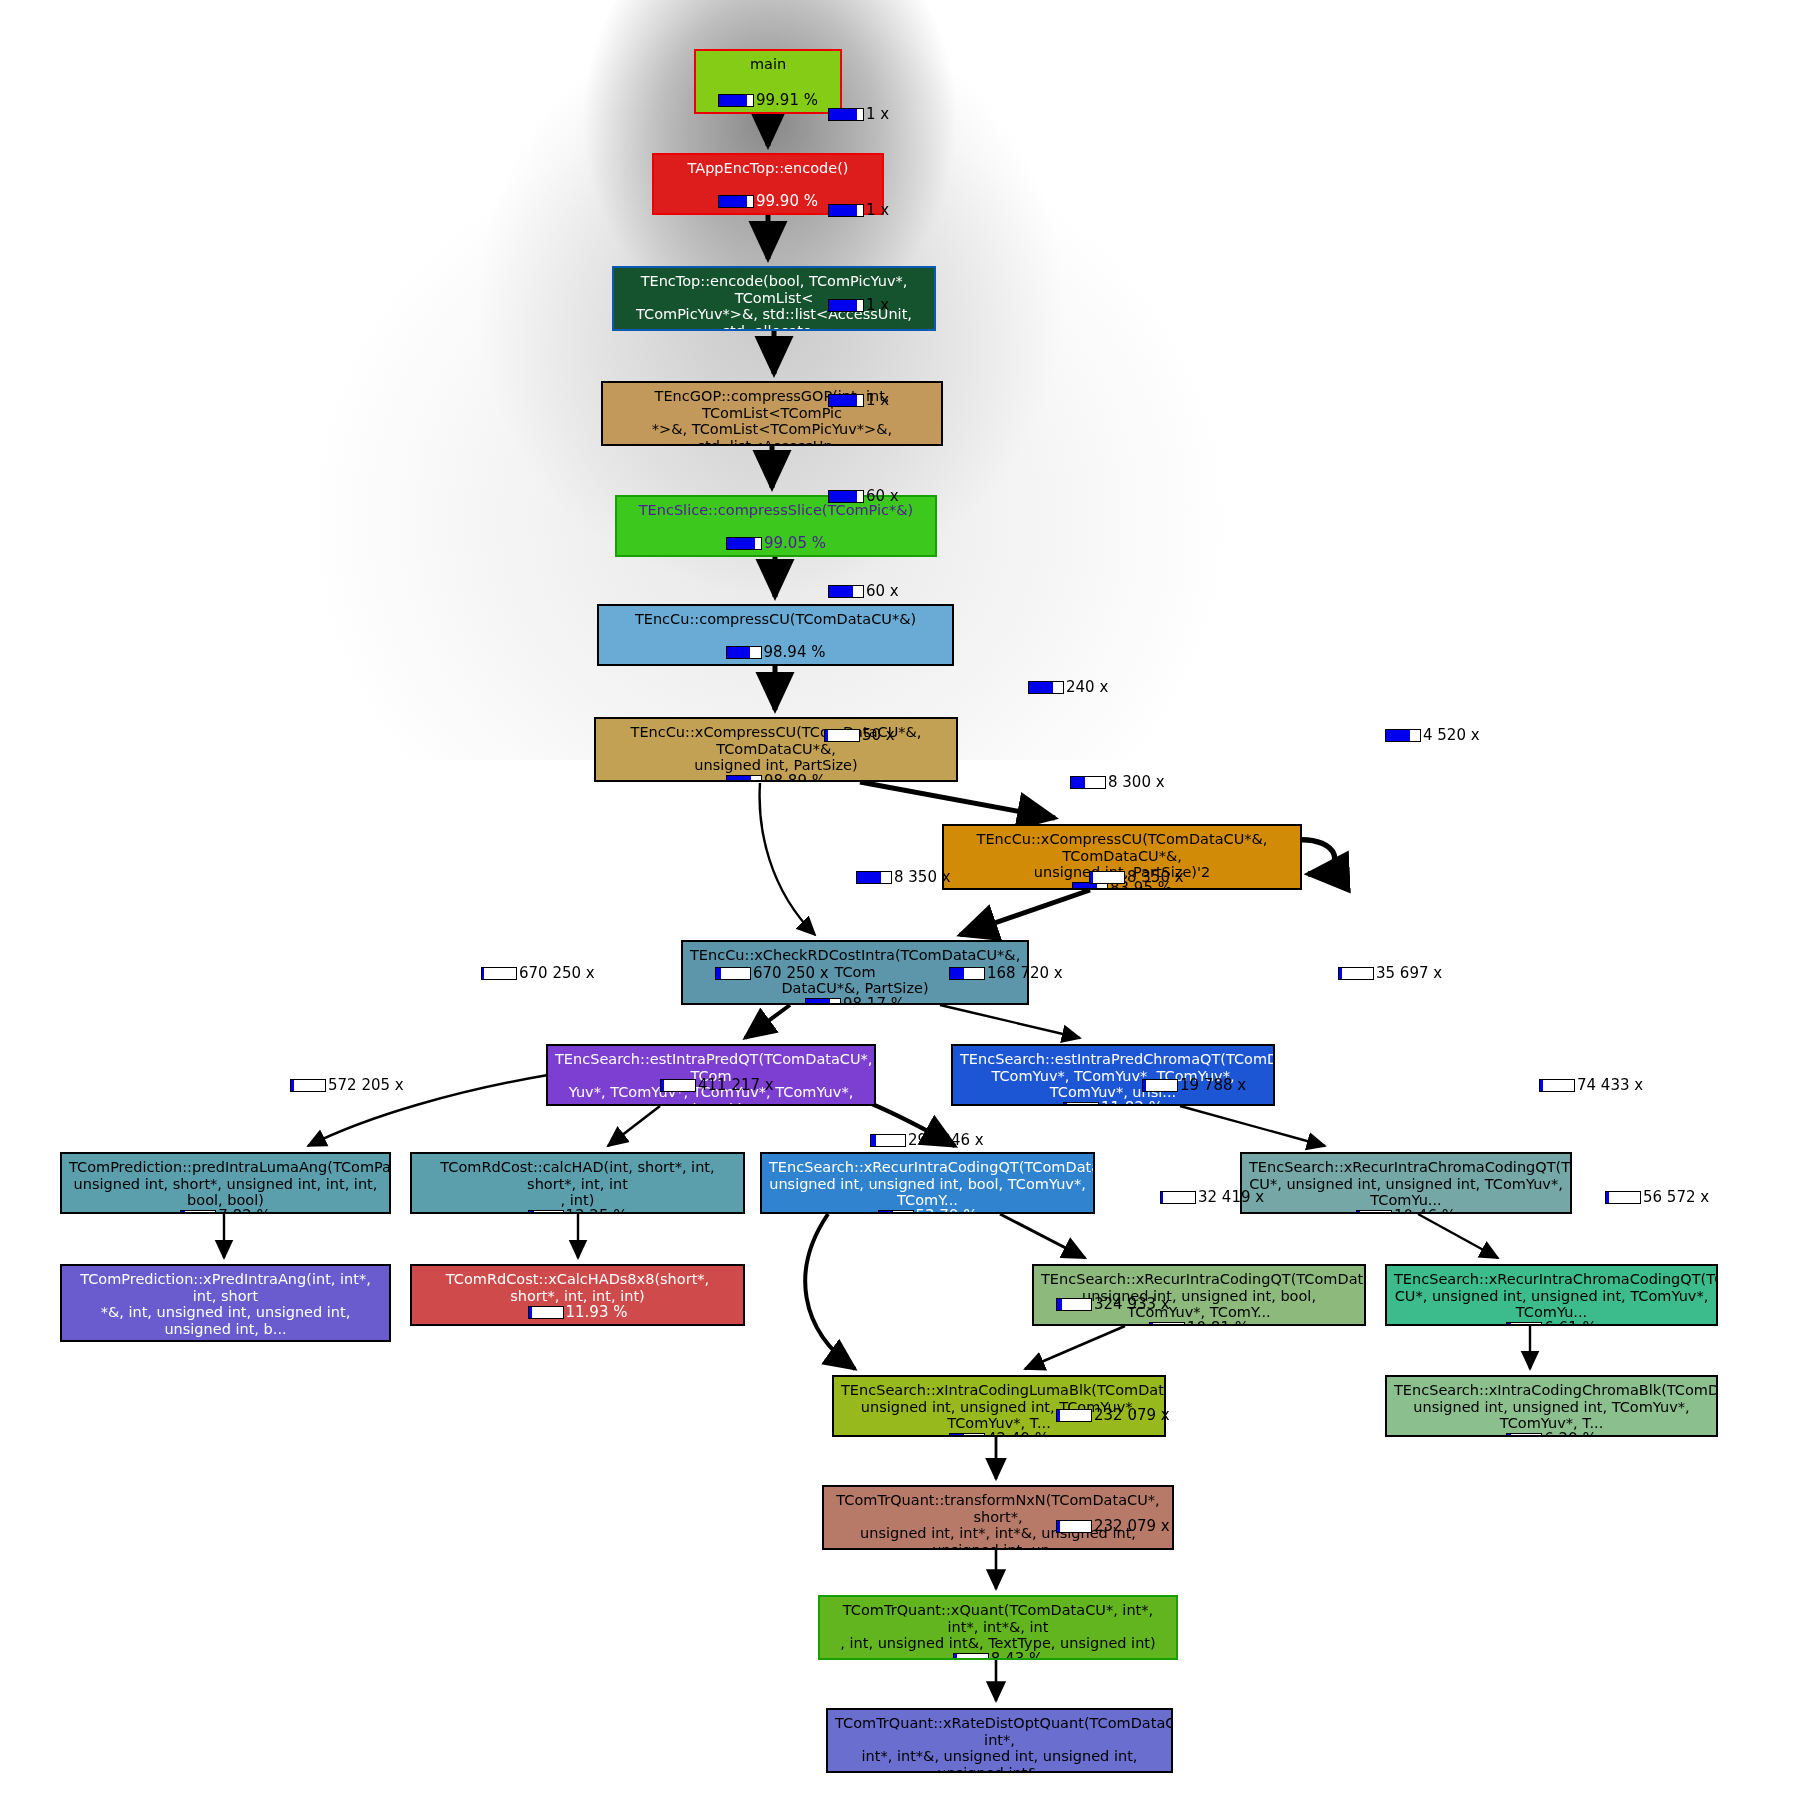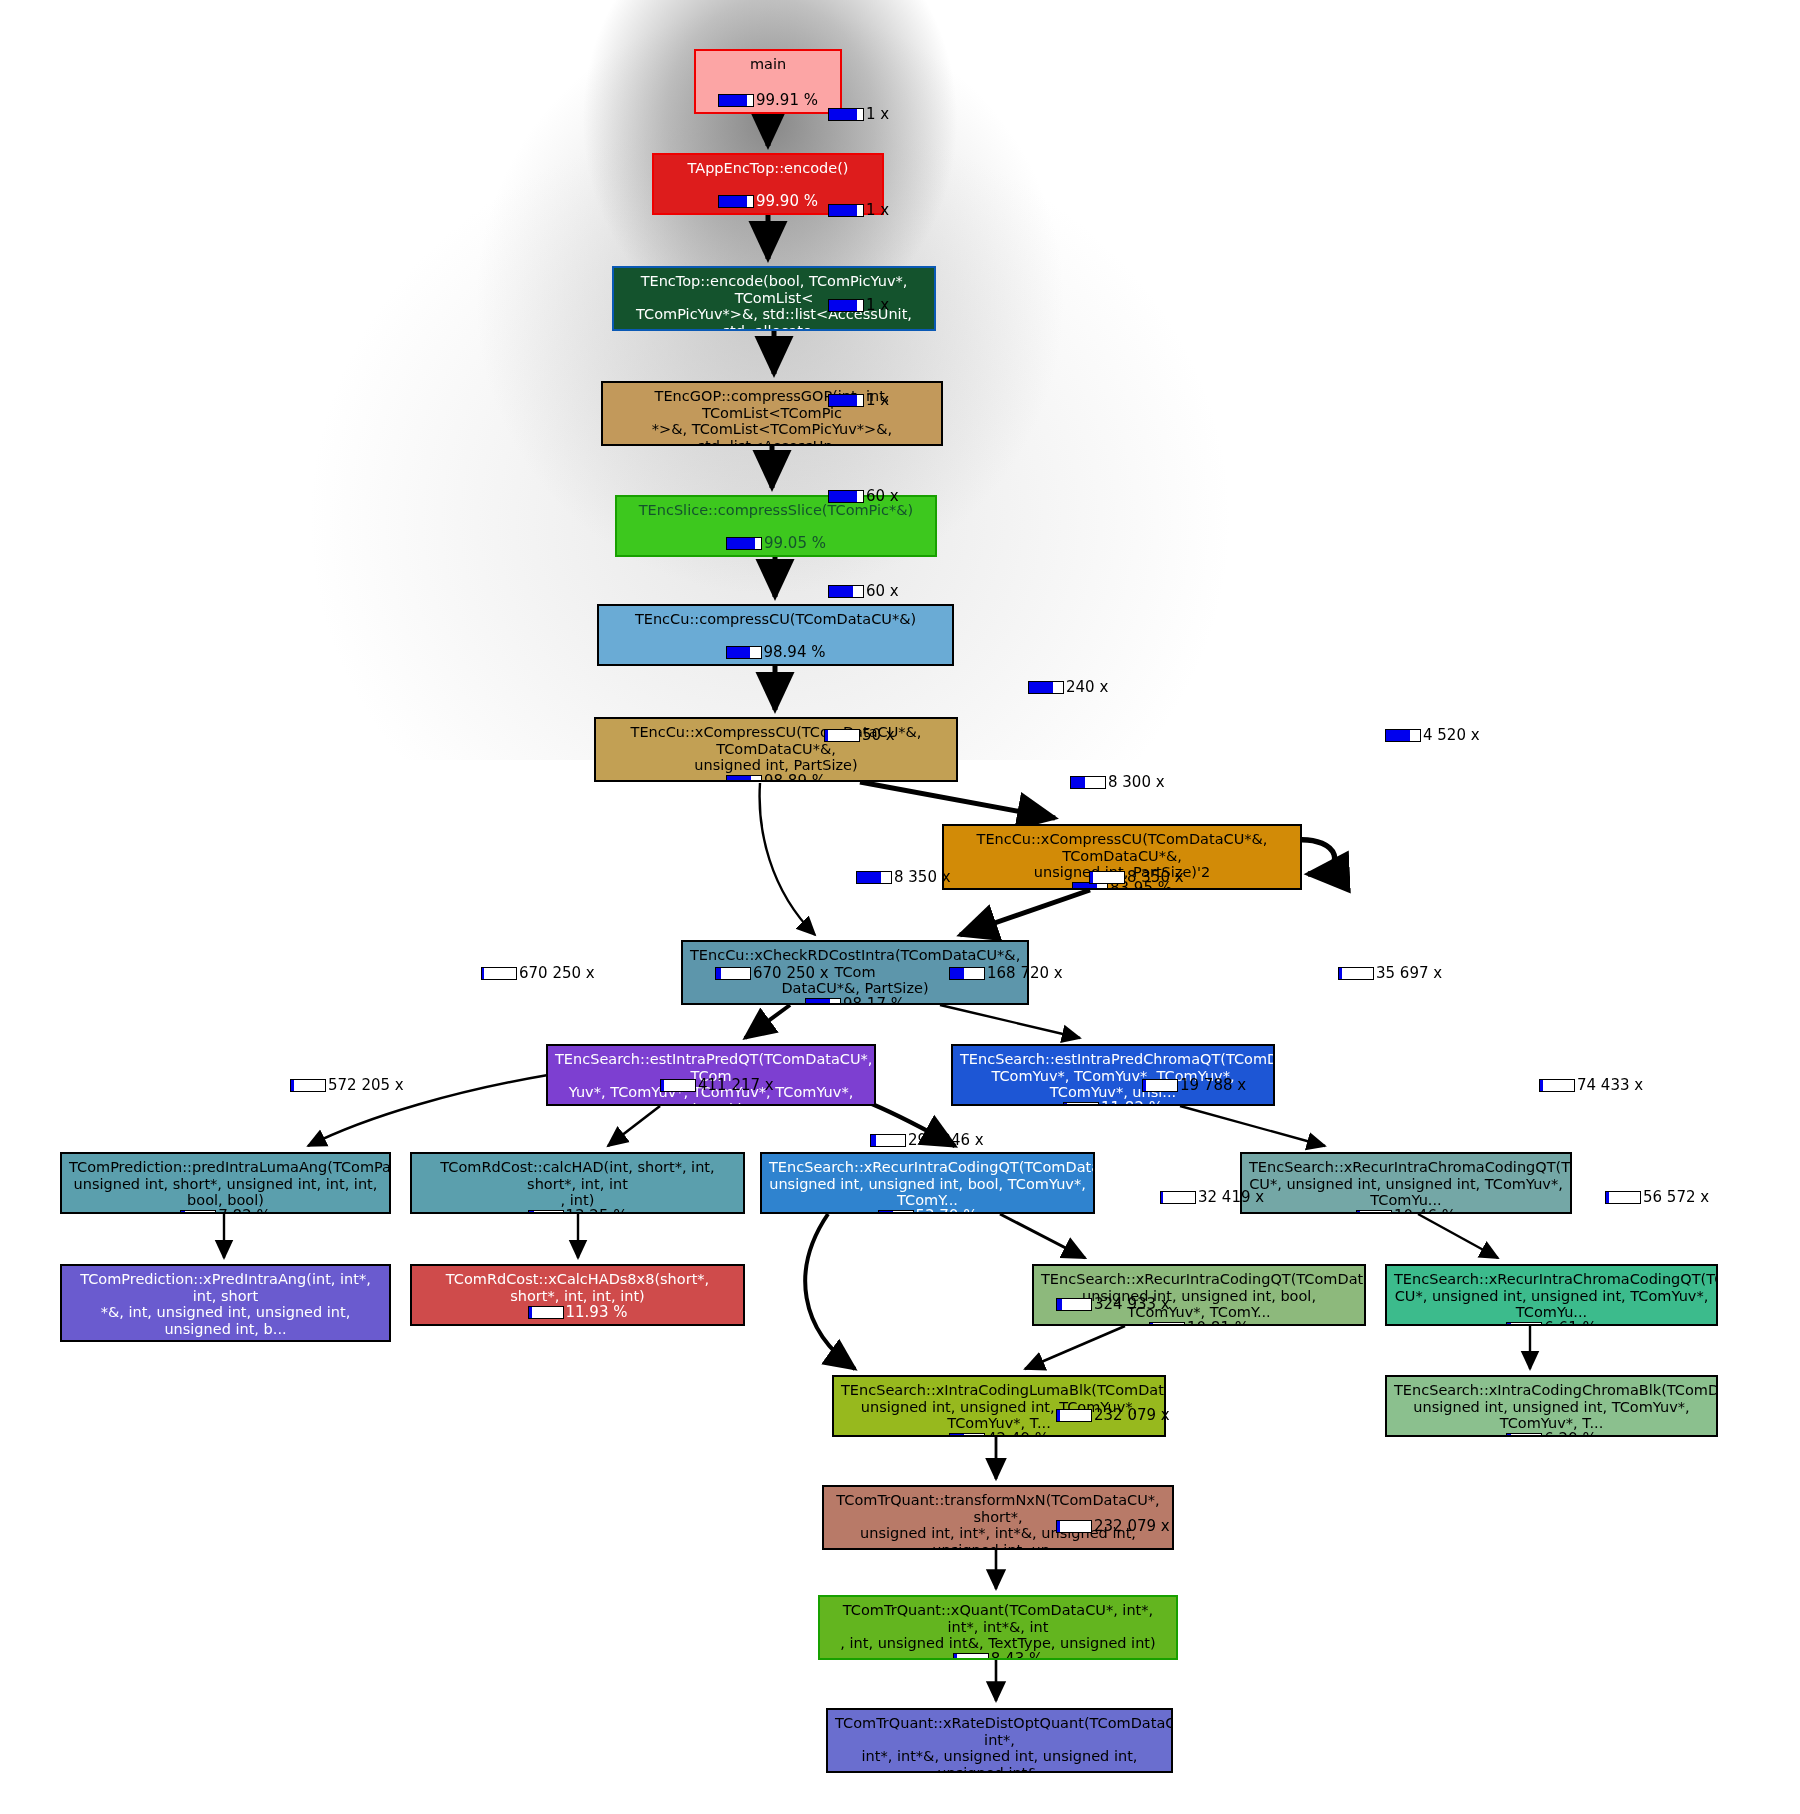--- a/index.html
+++ b/index.html
@@ -119,21 +119,21 @@
     <path d="M1125,1326 L1025,1369" stroke-width="2.6"></path>
     <path d="M1530,1326 L1530,1369" stroke-width="2.4"></path>
     <path d="M996,1437 L996,1479" stroke-width="2.8"></path>
     <path d="M996,1550 L996,1589" stroke-width="2.6"></path>
     <path d="M996,1660 L996,1701" stroke-width="2.6"></path>
   </g>
   <path d="M1295,840 C1340,836 1350,872 1308,874" fill="none" stroke="#000" stroke-width="5.5" marker-end="url(#ah)"></path>
 </svg>
 
 <div id="node-layer">
-    <div class="node" style="left: 694px; top: 49px; width: 148px; height: 65px; background: #fca5a5; border-color: rgb(238, 0, 0); color: rgb(0, 0, 0);">
+    <div class="node" style="left: 694px; top: 49px; width: 148px; height: 65px; background: #84cc16; border-color: rgb(238, 0, 0); color: rgb(0, 0, 0);">
       <div class="nlabel">main</div>
       <div class="nmetric">
         <span class="bar">
           <i style="width: 82%;"></i>
         </span>
         <span class="ptext">99.91 %</span>
       </div>
     </div>
     <div class="node" style="left: 652px; top: 153px; width: 232px; height: 62px; background: rgb(221, 28, 28); border-color: rgb(238, 0, 0); color: rgb(255, 255, 255);">
       <div class="nlabel">TAppEncTop::encode()</div>
@@ -145,21 +145,21 @@
       </div>
     </div>
     <div class="node" style="left: 612px; top: 266px; width: 324px; height: 65px; background: #14532d; border-color: rgb(10, 89, 181); color: rgb(255, 255, 255);">
       <div class="nlabel">TEncTop::encode(bool, TComPicYuv*, TComList&lt;
 TComPicYuv*&gt;&amp;, std::list&lt;AccessUnit, std::allocato...</div>
     </div>
     <div class="node" style="left: 601px; top: 381px; width: 342px; height: 65px; background: rgb(194, 153, 91); border-color: rgb(0, 0, 0); color: rgb(0, 0, 0);">
       <div class="nlabel">TEncGOP::compressGOP(int, int, TComList&lt;TComPic
 *&gt;&amp;, TComList&lt;TComPicYuv*&gt;&amp;, std::list&lt;AccessUn...</div>
     </div>
-    <div class="node" style="left: 615px; top: 495px; width: 322px; height: 62px; background: rgb(61, 200, 30); border-color: rgb(24, 160, 0); color: #14532d;">
+    <div class="node" style="left: 615px; top: 495px; width: 322px; height: 62px; background: rgb(61, 200, 30); border-color: rgb(24, 160, 0); color: #4c1d95;">
       <div class="nlabel">TEncSlice::compressSlice(TComPic*&amp;)</div>
       <div class="nmetric">
         <span class="bar">
           <i style="width: 82%;"></i>
         </span>
         <span class="ptext">99.05 %</span>
       </div>
     </div>
     <div class="node" style="left: 597px; top: 604px; width: 357px; height: 62px; background: rgb(106, 171, 213); border-color: rgb(0, 0, 0); color: rgb(0, 0, 0);">
       <div class="nlabel">TEncCu::compressCU(TComDataCU*&amp;)</div>

